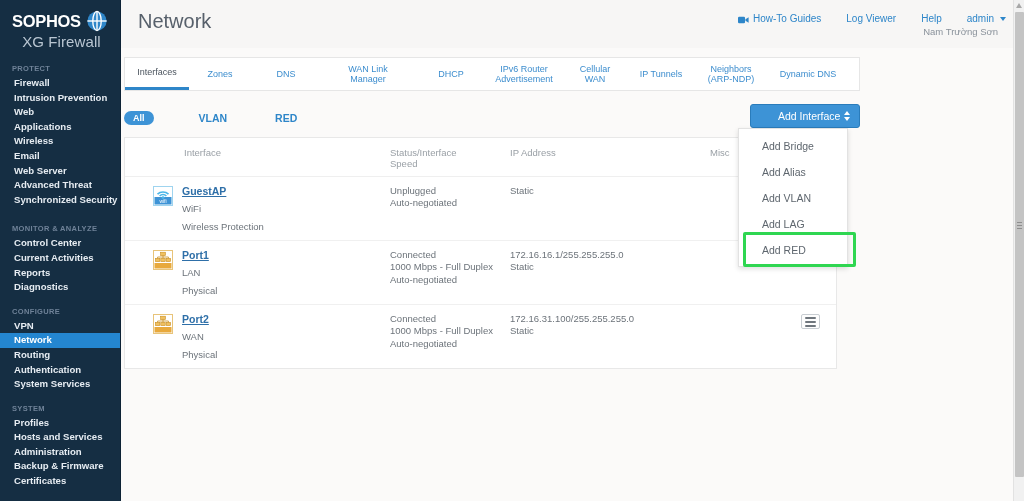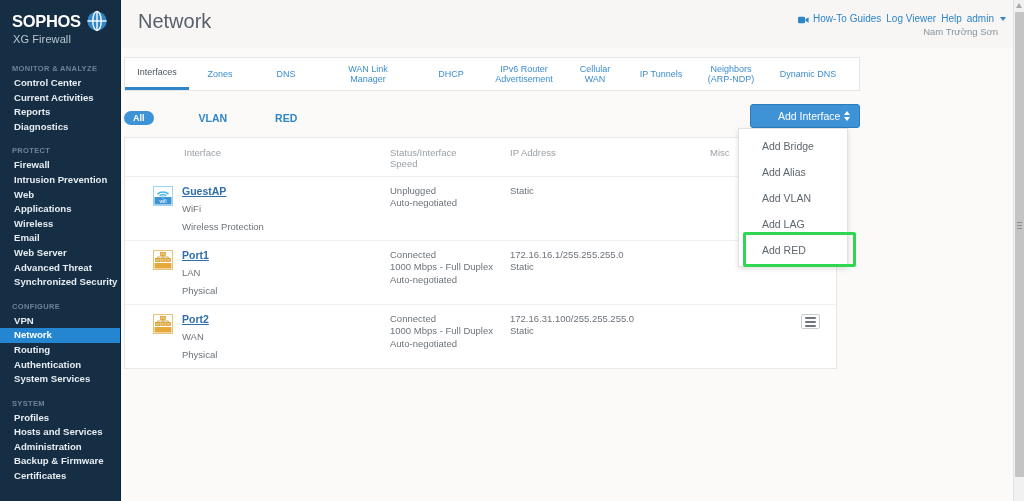--- a/index.html
+++ b/index.html
@@ -23,24 +23,25 @@
   .brand-row { display: flex; align-items: center; gap: 5px; }
   .brand-name {
     color: #ffffff;
     font-size: 16.5px;
     font-weight: bold;
     letter-spacing: -0.3px;
   }
   .globe-icon { width: 22px; height: 22px; flex: 0 0 22px; }
   .brand-sub {
     color: #b9c6d2;
-    font-size: 11px;
+    font-size: 15px;
     margin-top: 1px;
     margin-left: 1px;
     letter-spacing: .1px;
+    text-align: center;
   }
   .nav-group { margin-top: 12px; }
   .nav-group.first { margin-top: 17px; }
   .group-title {
     color: #6f8298;
     font-size: 7.5px;
     letter-spacing: .35px;
     padding: 0 0 3px 12px;
     text-transform: uppercase;
     font-weight: bold;
@@ -75,21 +76,21 @@
     position: relative;
   }
   .page-title {
     font-size: 20px;
     color: #57606b;
     font-weight: normal;
     line-height: 26px;
   }
   .toplinks-wrap { text-align: right; padding-top: 5px; }
   .toplinks {
-    display: flex; align-items: center; gap: 5px;
+    display: flex; align-items: center; gap: 25px;
     justify-content: flex-end;
   }
   .toplink {
     color: #2e86c9;
     font-size: 10px;
     text-decoration: none;
     cursor: pointer;
     white-space: nowrap;
     display: flex; align-items: center; gap: 4px;
   }
@@ -308,39 +309,39 @@
             <circle cx="12" cy="12" r="10.5" fill="#2e86c9"></circle>
             <ellipse cx="12" cy="12" rx="4.6" ry="10.5" fill="none" stroke="#ffffff" stroke-width="1.5"></ellipse>
             <line x1="1.5" y1="12" x2="22.5" y2="12" stroke="#ffffff" stroke-width="1.5"></line>
             <line x1="12" y1="1.5" x2="12" y2="22.5" stroke="#ffffff" stroke-width="1.5"></line>
           </svg>
         </span>
       </div>
       <div class="brand-sub">XG Firewall</div>
     </div>
 
-    <div class="nav-group first">
-      <div class="group-title">MONITOR &amp; ANALYZE</div>
-      <div class="nav-item">Control Center</div>
-      <div class="nav-item">Current Activities</div>
-      <div class="nav-item">Reports</div>
-      <div class="nav-item">Diagnostics</div>
-    </div>
-
     <div class="nav-group">
       <div class="group-title">PROTECT</div>
       <div class="nav-item">Firewall</div>
       <div class="nav-item">Intrusion Prevention</div>
       <div class="nav-item">Web</div>
       <div class="nav-item">Applications</div>
       <div class="nav-item">Wireless</div>
       <div class="nav-item">Email</div>
       <div class="nav-item">Web Server</div>
       <div class="nav-item">Advanced Threat</div>
       <div class="nav-item">Synchronized Security</div>
+    </div>
+
+    <div class="nav-group first">
+      <div class="group-title">MONITOR &amp; ANALYZE</div>
+      <div class="nav-item">Control Center</div>
+      <div class="nav-item">Current Activities</div>
+      <div class="nav-item">Reports</div>
+      <div class="nav-item">Diagnostics</div>
     </div>
 
     <div class="nav-group">
       <div class="group-title">CONFIGURE</div>
       <div class="nav-item">VPN</div>
       <div class="nav-item active">Network</div>
       <div class="nav-item">Routing</div>
       <div class="nav-item">Authentication</div>
       <div class="nav-item">System Services</div>
     </div>

